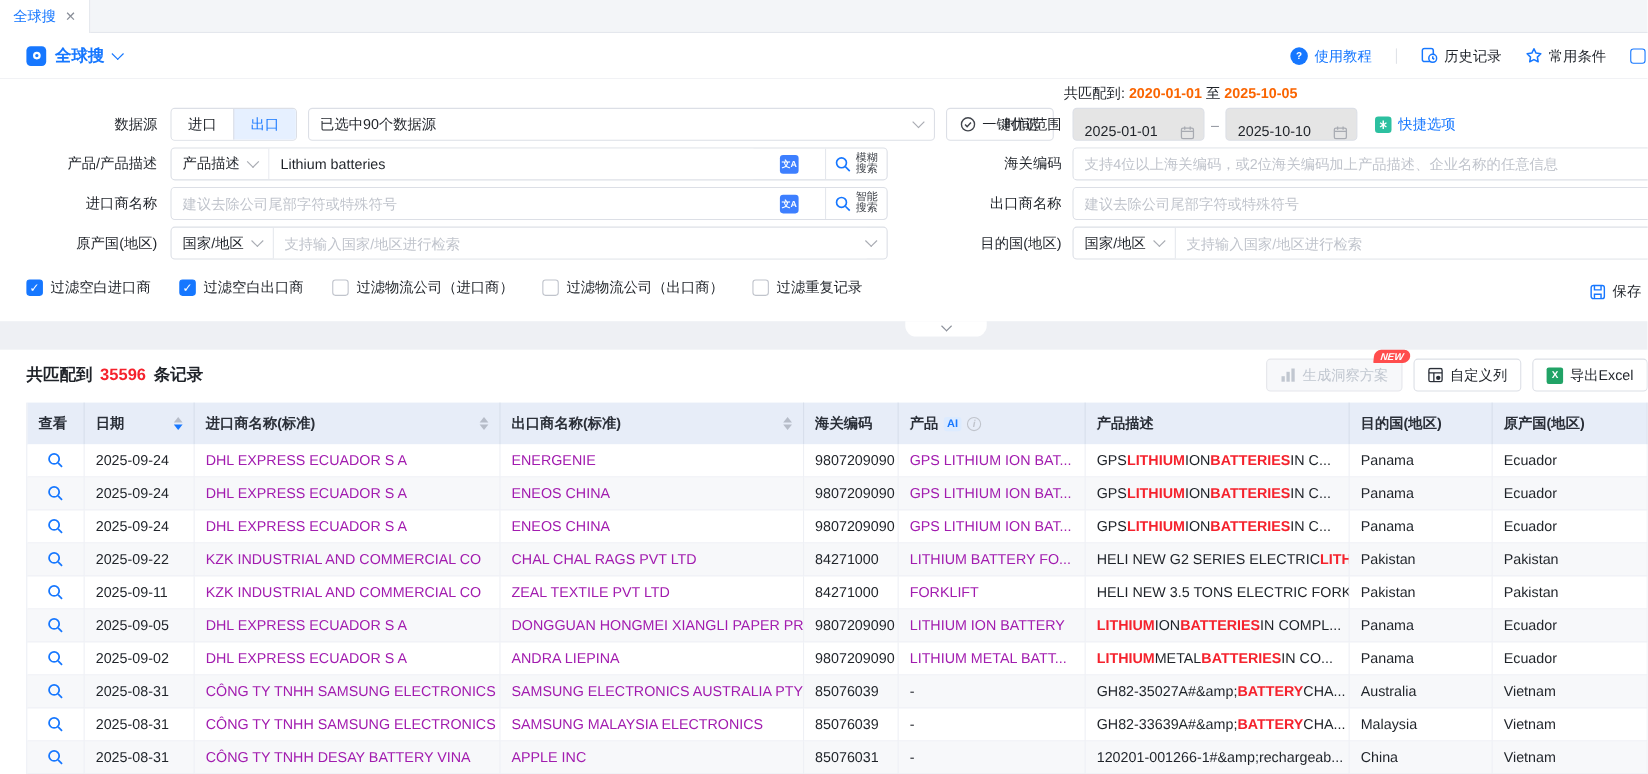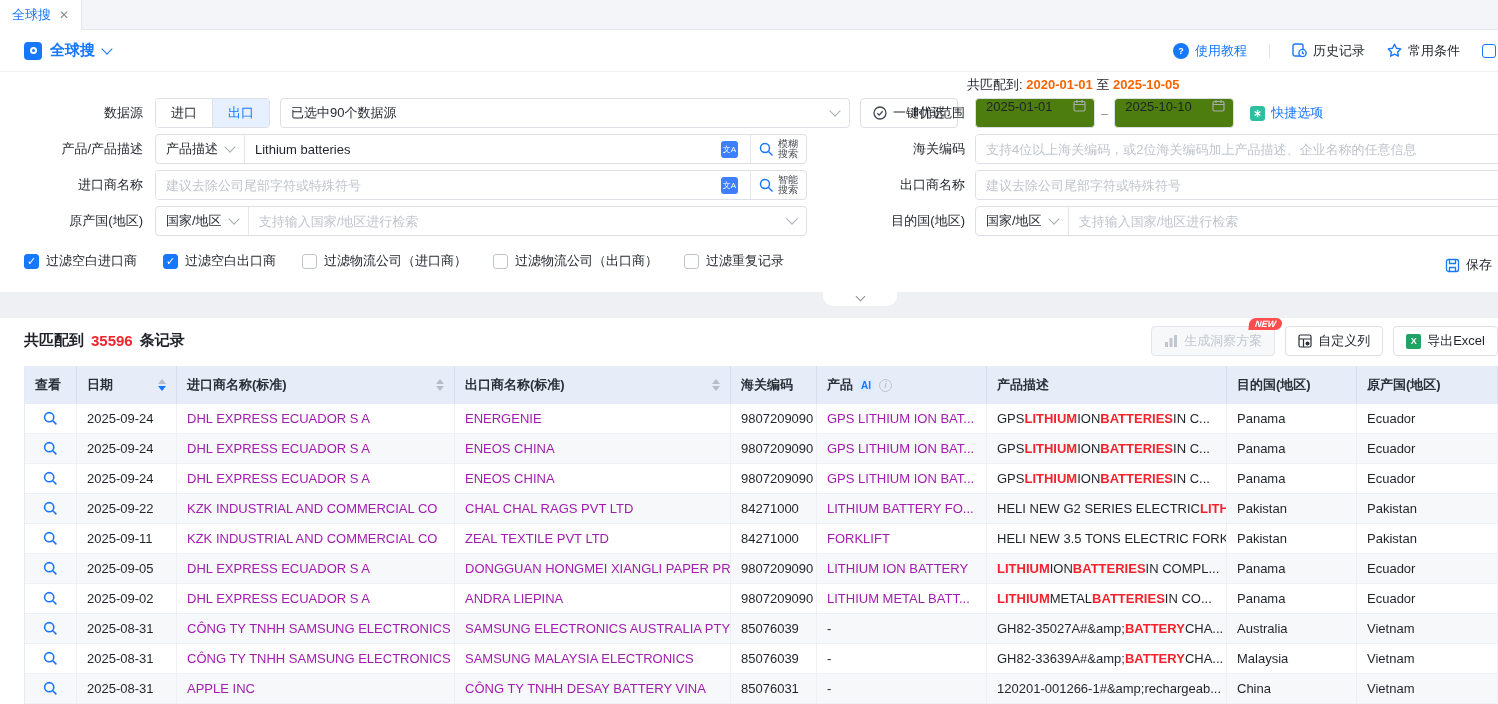--- a/index.html
+++ b/index.html
@@ -44,27 +44,27 @@
         transform:rotate(45deg);margin-top:-4px;flex:none}
   .chev.blue{border-color:#1677ff}
   .btn{display:inline-flex;align-items:center;gap:6px;border:1px solid #dcdfe6;border-radius:4px;
        height:30px;padding:0 12px;background:#fff;cursor:pointer;white-space:nowrap}
   .inputwrap{display:flex;align-items:center;border:1px solid #dcdfe6;border-radius:4px;height:30px;
              background:#fff;overflow:hidden}
   .inputwrap input{border:none;outline:none;flex:1;height:100%;padding:0 10px;font:inherit;color:#1f2329;min-width:0}
   .inputwrap input::placeholder{color:#c0c4cc}
   .iw-select{display:flex;align-items:center;gap:8px;padding:0 10px;height:100%;border-right:1px solid #e4e7ed;
              white-space:nowrap;cursor:pointer}
-  .trans-ic{width:17px;height:17px;border-radius:3px;background:#3d7fff;color:#fff;font-size:8px;font-weight:normal;
-            display:inline-flex;align-items:center;justify-content:center;margin:0 12px;flex:none;cursor:pointer}
+  .trans-ic{width:17px;height:17px;border-radius:3px;background:#3d7fff;color:#fff;font-size:8px;font-weight:bold;
+            display:inline-flex;align-items:center;justify-content:center;margin:0 24px;flex:none;cursor:pointer}
   .searchzone{display:flex;align-items:center;gap:4px;border-left:1px solid #e4e7ed;height:100%;
               padding:0 8px;cursor:pointer;flex:none}
   .searchzone .two{font-size:10px;line-height:10px;color:#42464d;white-space:nowrap}
-  .datebox{display:flex;align-items:flex-start;border:1px solid #dcdfe6;border-radius:4px;height:30px;
-           padding:0 8px 0 10px;gap:8px;background:#4d7c0f;width:120px}
+  .datebox{display:flex;align-items:flex-end;border:1px solid #dcdfe6;border-radius:4px;height:30px;
+           padding:0 8px 0 10px;gap:8px;background:#e5e5e5;width:120px}
   .datebox span{flex:1}
   .dash{margin:0 6px;color:#8a8f99}
   .quick{display:flex;align-items:center;gap:6px;margin-left:16px;cursor:pointer}
   .quick-ic{width:15px;height:15px;border-radius:3px;background:#2cc0a0;display:inline-flex;
             align-items:center;justify-content:center}
   .quick span{color:#1677ff}
   .upd{position:absolute;left:967px;top:4px;white-space:nowrap}
   .upd b{color:#fa6400}
   .cbrow{position:absolute;left:24px;top:180px;display:flex;align-items:center;gap:26px}
   .cb-item{display:flex;align-items:center;gap:7px;cursor:pointer}
@@ -582,22 +582,22 @@
             <div class="td">Vietnam</div>
           </div>
           <div class="tr alt">
             <div class="td c-view">
               <svg width="15" height="15" viewBox="0 0 15 15" fill="none" stroke="#1677ff" stroke-width="1.6">
                 <circle cx="6.2" cy="6.2" r="4.6"></circle>
                 <path d="M9.8 9.8l3.6 3.6"></path>
               </svg>
             </div>
             <div class="td">2025-08-31</div>
+            <div class="td c-link">CÔNG TY TNHH DESAY BATTERY VINA</div>
             <div class="td c-link">APPLE INC</div>
-            <div class="td c-link">CÔNG TY TNHH DESAY BATTERY VINA</div>
             <div class="td">85076031</div>
             <div class="td">-</div>
             <div class="td">
               <span>120201-001266-1#&amp;amp;rechargeab...</span>
             </div>
             <div class="td">China</div>
             <div class="td">Vietnam</div>
           </div>
         </div>
     </div>

